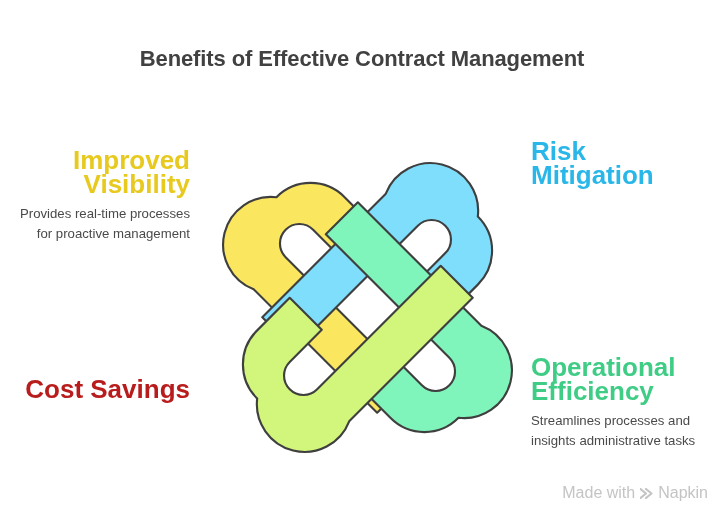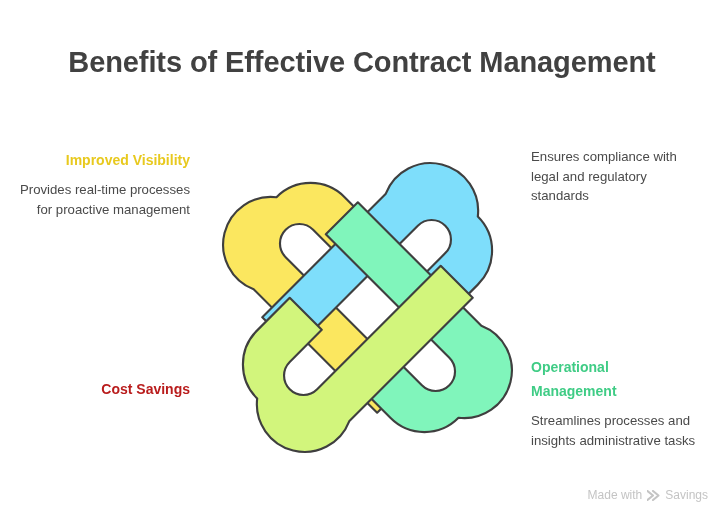--- a/index.html
+++ b/index.html
@@ -19,31 +19,31 @@
     background: #ffffff;
   }
 
   
   #page-title {
     position: absolute;
     left: 0;
     top: 46px;
     width: 724px;
     text-align: center;
-    font-size: 29px;
+    font-size: 22px;
     font-weight: bold;
     color: #414141;
     letter-spacing: -0.1px;
   }
 
   
   .callout { position: absolute; }
 
   .callout-heading {
-    font-size: 14px;
+    font-size: 26px;
     font-weight: bold;
     line-height: 24px;
     white-space: pre-line;
   }
 
   .callout-body {
     font-size: 13.2px;
     line-height: 19.5px;
     color: #4a4a4a;
     margin-top: 8px;
@@ -68,47 +68,47 @@
   #knot-graphic svg { display: block; width: 100%; height: 100%; }
 
   
   #watermark {
     position: absolute;
     right: 16px;
     bottom: 14px;
     display: flex;
     align-items: center;
     gap: 5px;
-    font-size: 12px;
+    font-size: 16px;
     color: #c4c4c4;
   }
   #watermark .wm-logo { display: flex; align-items: center; }
 </style>
 </head>
 <body>
 
 <div id="canvas">
 
   <div id="page-title">Benefits of Effective Contract Management</div>
 
   <div class="callout align-right" id="callout-improved-visibility">
     <div class="callout-heading" style="color:#E8C91E;">Improved Visibility</div>
     <div class="callout-body">Provides real-time processes for proactive management</div>
   </div>
 
   <div class="callout align-left" id="callout-risk-mitigation">
-    <div class="callout-body">Ensures compliance with legal and regulatory standards</div>
+    <div class="callout-heading" style="color:#29B6E8;">Risk Mitigation</div>
   </div>
 
   <div class="callout align-right" id="callout-cost-savings">
     <div class="callout-heading" style="color:#b91c1c;">Cost Savings</div>
   </div>
 
   <div class="callout align-left" id="callout-operational-efficiency">
-    <div class="callout-heading" style="color:#3FCC85; width:120px;">Operational Management</div>
+    <div class="callout-heading" style="color:#3FCC85; width:120px;">Operational Efficiency</div>
     <div class="callout-body">Streamlines processes and insights administrative tasks</div>
   </div>
 
   <div id="knot-graphic">
     <svg viewBox="0 0 300 300" xmlns="http://www.w3.org/2000/svg">
       <defs>
 
         <path id="knot-link" d="M 60.5 41.5
                  A 47 47 0 0 1 127.5 41.5
                  L 159.5 73.5
@@ -136,16 +136,16 @@
   </div>
 
   <div id="watermark">
     <span>Made with</span>
     <span class="wm-logo">
       <svg width="13" height="11" viewBox="0 0 13 11" xmlns="http://www.w3.org/2000/svg">
         <path d="M0.5 1 L6 5.5 L0.5 10" fill="none" stroke="#c4c4c4" stroke-width="2.1" stroke-linecap="round" stroke-linejoin="round"></path>
         <path d="M6 1 L11.5 5.5 L6 10" fill="none" stroke="#c4c4c4" stroke-width="2.1" stroke-linecap="round" stroke-linejoin="round"></path>
       </svg>
     </span>
-    <span>Savings</span>
+    <span>Napkin</span>
   </div>
 
 </div>
 
 </body></html>

